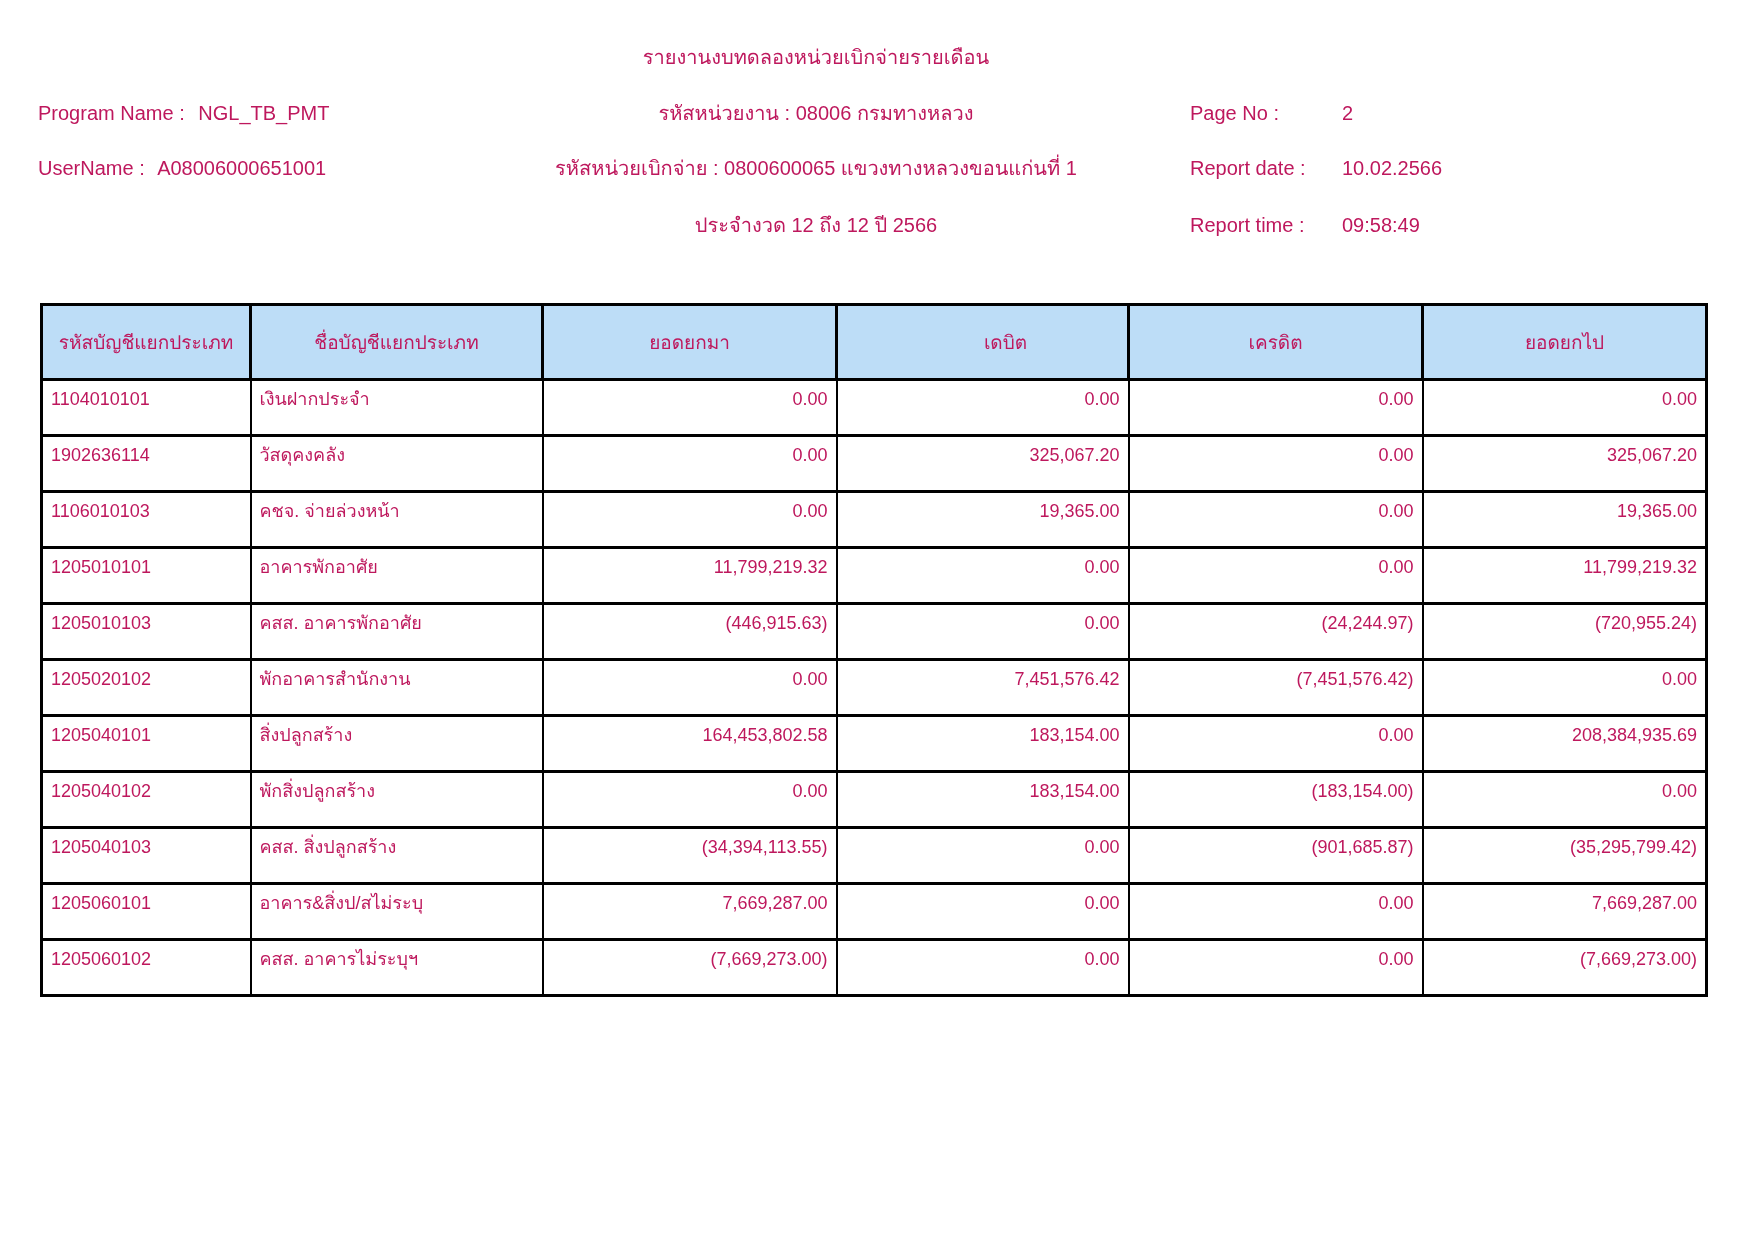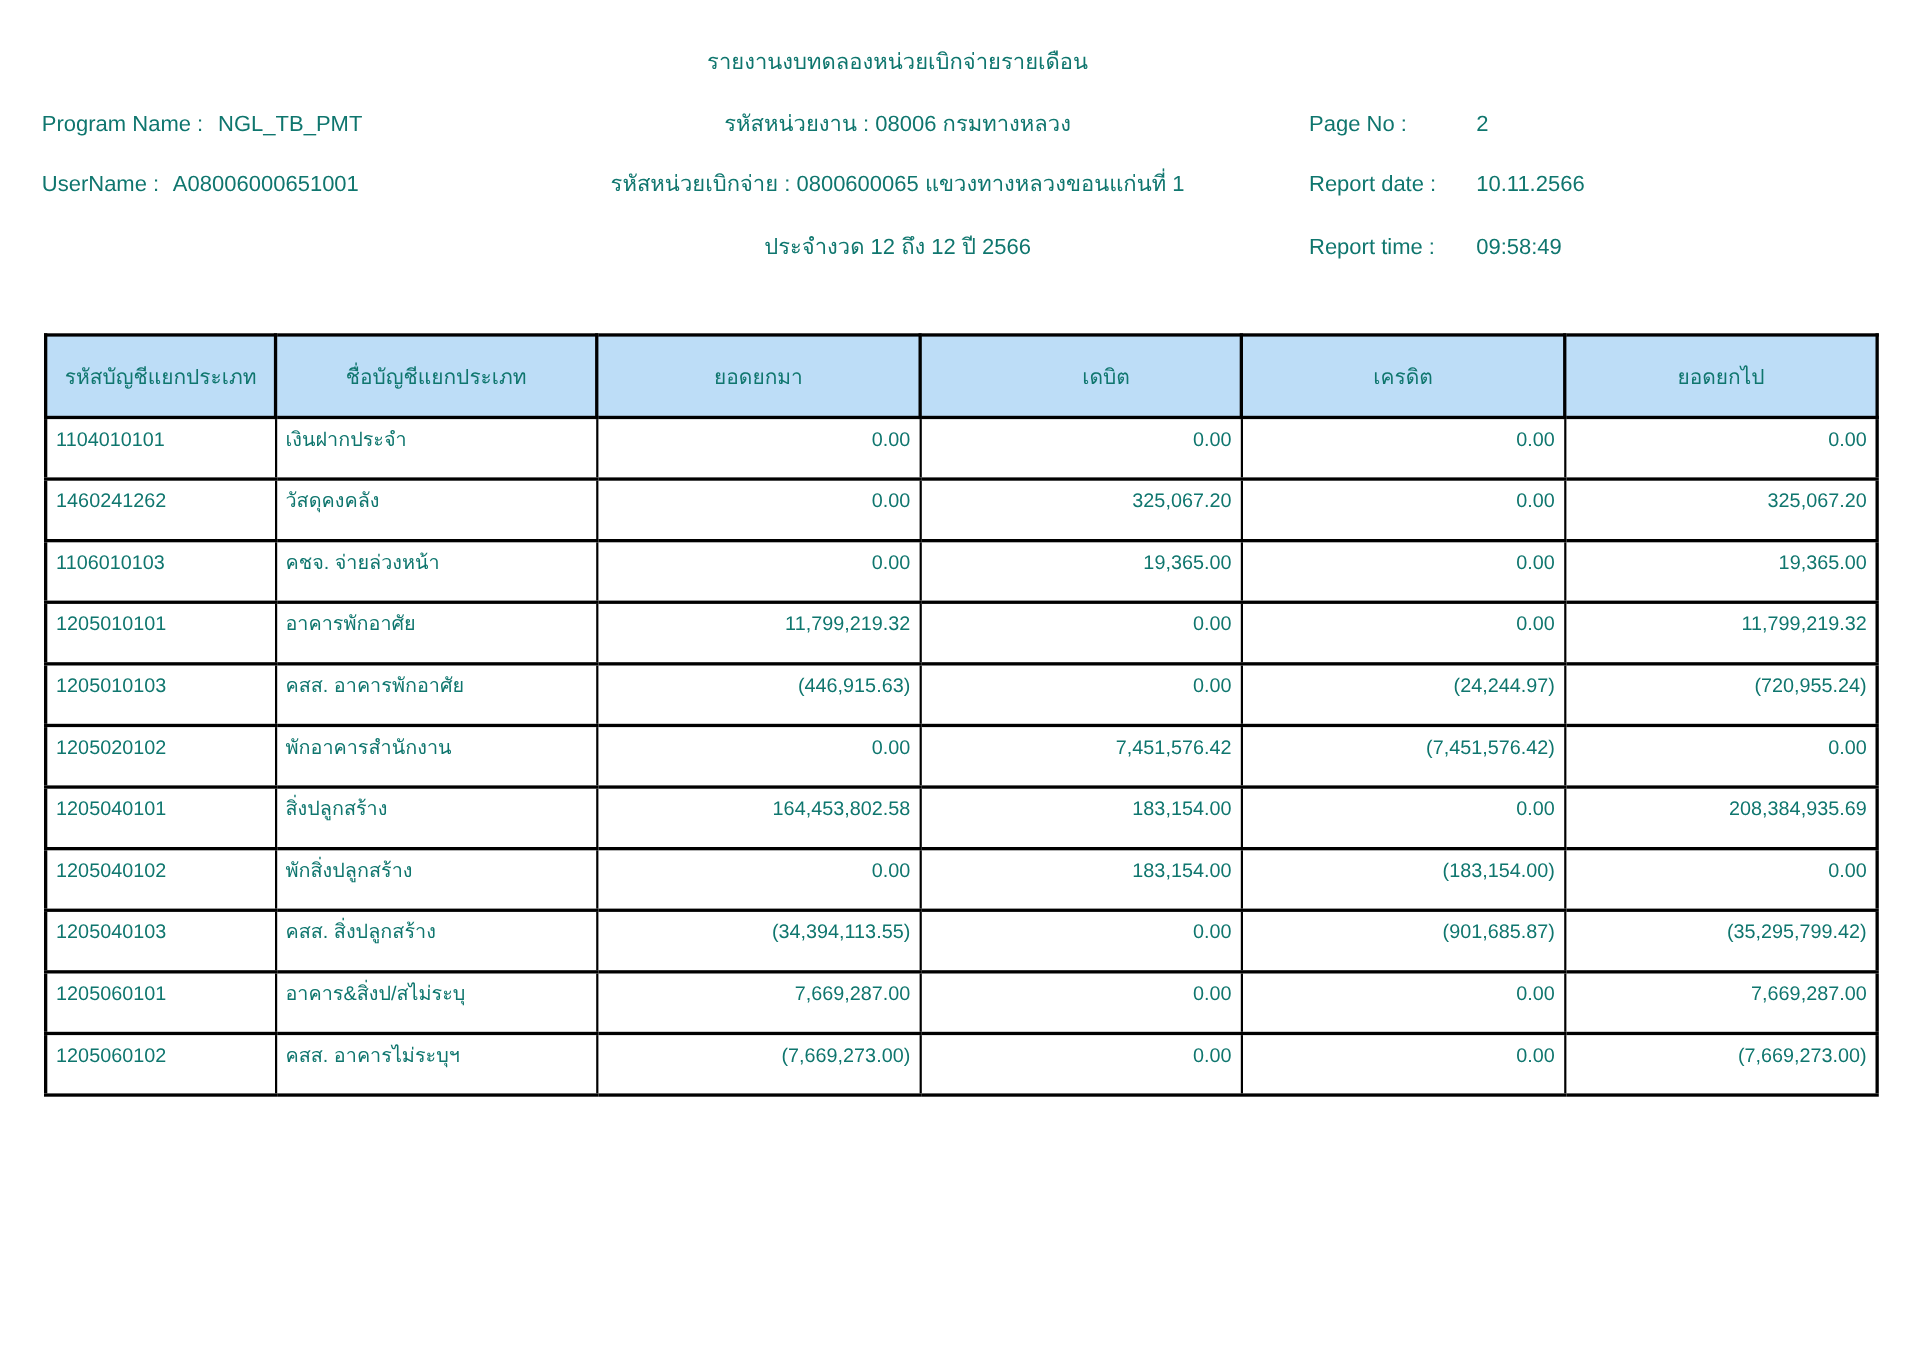--- a/index.html
+++ b/index.html
@@ -3,21 +3,21 @@
 <meta charset="utf-8">
 <style>
   * { margin: 0; padding: 0; box-sizing: border-box; }
   html, body { background: #ffffff; }
   .page {
     position: relative;
     width: 1754px;
     height: 1240px;
     background: #ffffff;
     font-family: "Liberation Sans", "DejaVu Sans", sans-serif;
-    color: #0f766e;
+    color: #be185d;
     overflow: hidden;
   }
   .hline { position: absolute; font-size: 20px; line-height: 28px; white-space: nowrap; }
   .h-center { left: 460px; width: 712px; text-align: center; }
   .h-left { left: 38px; }
   .h-rlabel { left: 1190px; }
   .h-rvalue { left: 1342px; }
   .lbl { margin-right: 8px; margin-top: 14px; }
 
   table.acct {
@@ -65,21 +65,21 @@
   <div class="hline h-center" style="top:99px">รหัสหน่วยงาน : 08006 กรมทางหลวง</div>
   <div class="hline h-rlabel" style="top:99px">Page No :</div>
   <div class="hline h-rvalue" style="top:99px">2</div>
 
   <div class="hline h-left" style="top:154px">
     <span class="lbl">UserName :</span>
     <span>A08006000651001</span>
   </div>
   <div class="hline h-center" style="top:154px">รหัสหน่วยเบิกจ่าย : 0800600065 แขวงทางหลวงขอนแก่นที่ 1</div>
   <div class="hline h-rlabel" style="top:154px">Report date :</div>
-  <div class="hline h-rvalue" style="top:154px">10.11.2566</div>
+  <div class="hline h-rvalue" style="top:154px">10.02.2566</div>
 
   <div class="hline h-center" style="top:211px">ประจำงวด 12 ถึง 12 ปี 2566</div>
   <div class="hline h-rlabel" style="top:211px">Report time :</div>
   <div class="hline h-rvalue" style="top:211px">09:58:49</div>
 
   <table class="acct">
     <colgroup>
       <col style="width:209px">
       <col style="width:292px">
       <col style="width:294px">
@@ -100,21 +100,21 @@
     <tbody>
         <tr>
           <td class="left">1104010101</td>
           <td class="left">เงินฝากประจำ</td>
           <td class="num">0.00</td>
           <td class="num">0.00</td>
           <td class="num">0.00</td>
           <td class="num">0.00</td>
         </tr>
         <tr>
-          <td class="left">1460241262</td>
+          <td class="left">1902636114</td>
           <td class="left">วัสดุคงคลัง</td>
           <td class="num">0.00</td>
           <td class="num">325,067.20</td>
           <td class="num">0.00</td>
           <td class="num">325,067.20</td>
         </tr>
         <tr>
           <td class="left">1106010103</td>
           <td class="left">คชจ. จ่ายล่วงหน้า</td>
           <td class="num">0.00</td>

